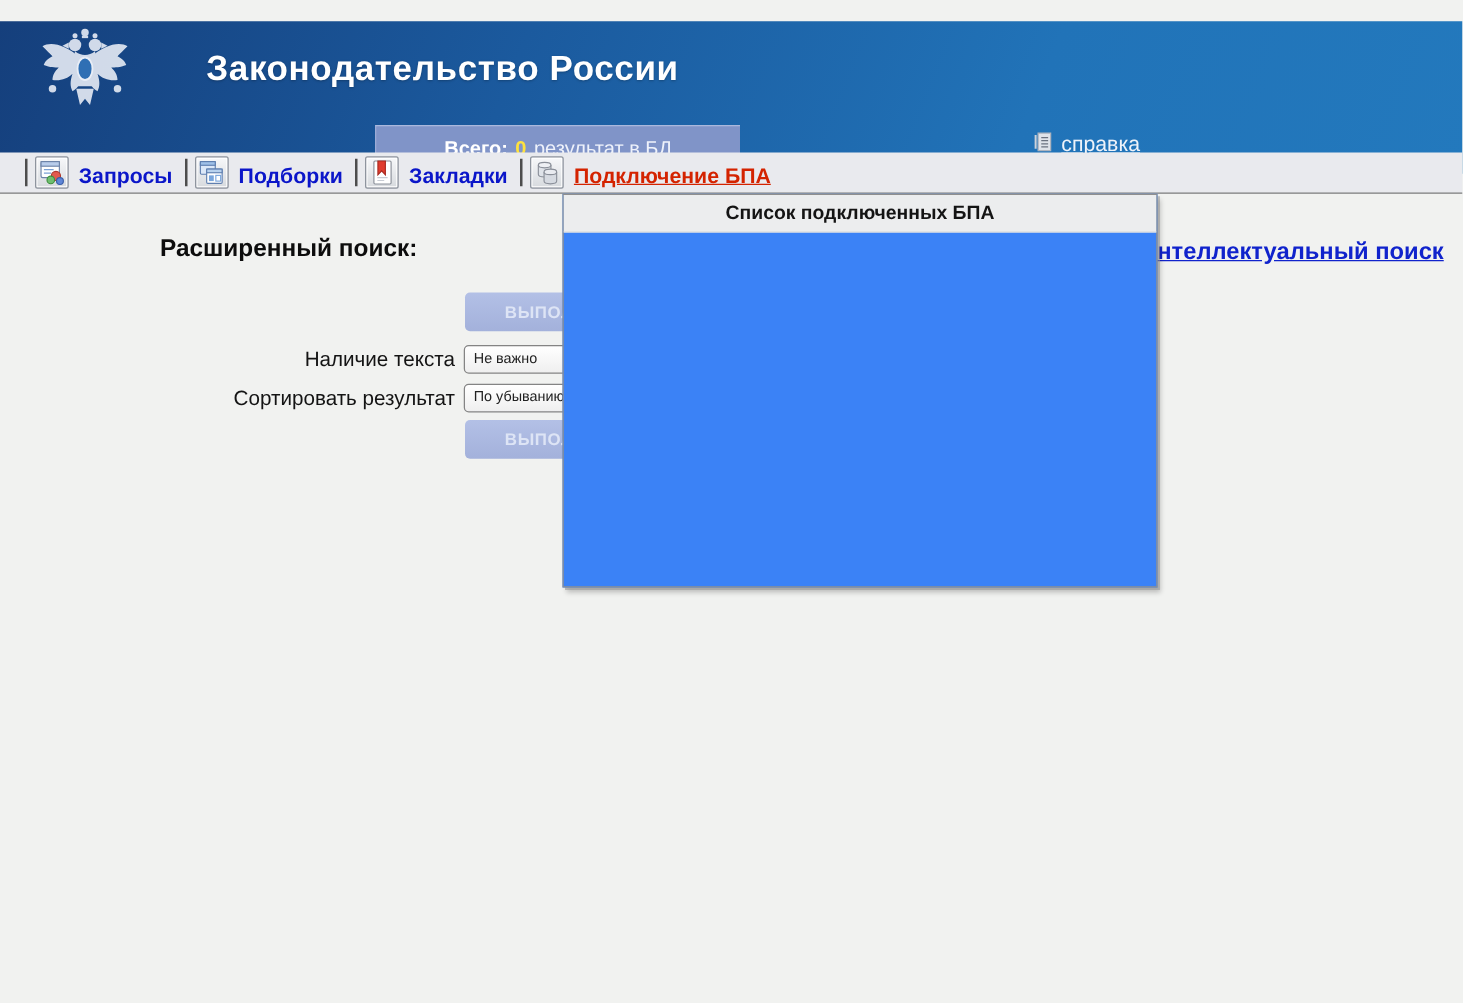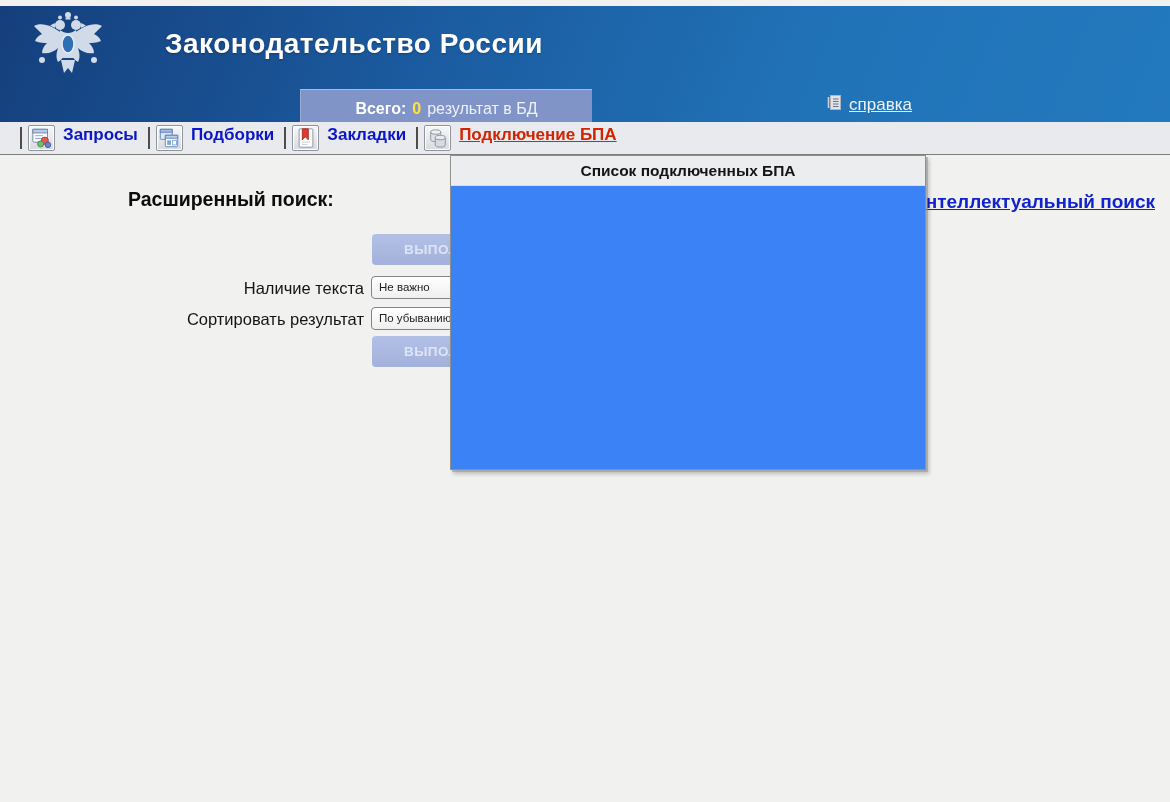--- a/index.html
+++ b/index.html
@@ -2,21 +2,21 @@
 <html><head>
 <meta charset="utf-8">
 <style>
   * { margin:0; padding:0; box-sizing:border-box; }
   html,body { width:1170px; height:802px; }
   body { font-family:"Liberation Sans", sans-serif; background:#f1f2f0; overflow:hidden; }
   .screen { position:relative; width:1170px; height:802px; background:#f1f2f0; }
 
   
   .top-header {
-    position:absolute; left:0; top:6px; width:1170px; height:122px;
+    position:absolute; left:0; top:17px; width:1170px; height:122px;
     background:linear-gradient(112deg, #153f7c 0%, #1b5a9e 35%, #2173b8 70%, #2379bd 100%);
     padding-left:48px;
   }
   .eagle { position:absolute; left:30px; top:4px; }
   .app-title {
     position:absolute; left:165px; top:22px;
     font-size:28px; font-weight:bold; color:#ffffff; letter-spacing:0.5px;
     text-shadow:0 1px 2px rgba(0,0,0,0.25);
   }
 
@@ -45,21 +45,21 @@
                cursor:pointer; }
   .help-link .txt { font-size:17px; color:#eef3fa; text-decoration:underline; }
 
   
   .toolbar {
     position:absolute; left:0; top:122px; width:1170px; height:33px;
     background:#e9eaee; border-bottom:1px solid #7d7d7d;
     display:flex; align-items:center; padding-left:20px;
   }
   .tb-divider { width:0; height:22px; border-left:2px solid #4d4d4d; margin:0 6px 0 0; }
-  .tb-item { display:flex; align-items:flex-start; margin-right:10px; cursor:pointer; }
+  .tb-item { display:flex; align-items:flex-end; margin-right:10px; cursor:pointer; }
   .tb-icon { width:27px; height:26px; margin-right:8px; }
   .tb-label { font-size:17px; font-weight:bold; color:#0b16c9; white-space:nowrap; }
   .tb-item.active .tb-label { color:#d42300; text-decoration:underline; }
   .tb-exit { margin-left:auto; margin-right:16px; }
 
   
   .content { position:absolute; left:0; top:155px; width:1170px; height:647px; }
   .adv-heading { position:absolute; left:128px; top:33px; font-size:19.5px; font-weight:bold; color:#0d0d0d; z-index:1; }
 
   .exec-btn {

